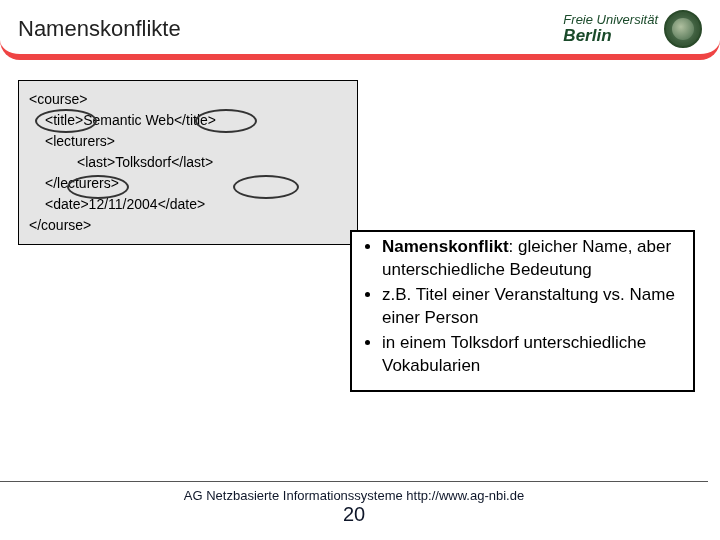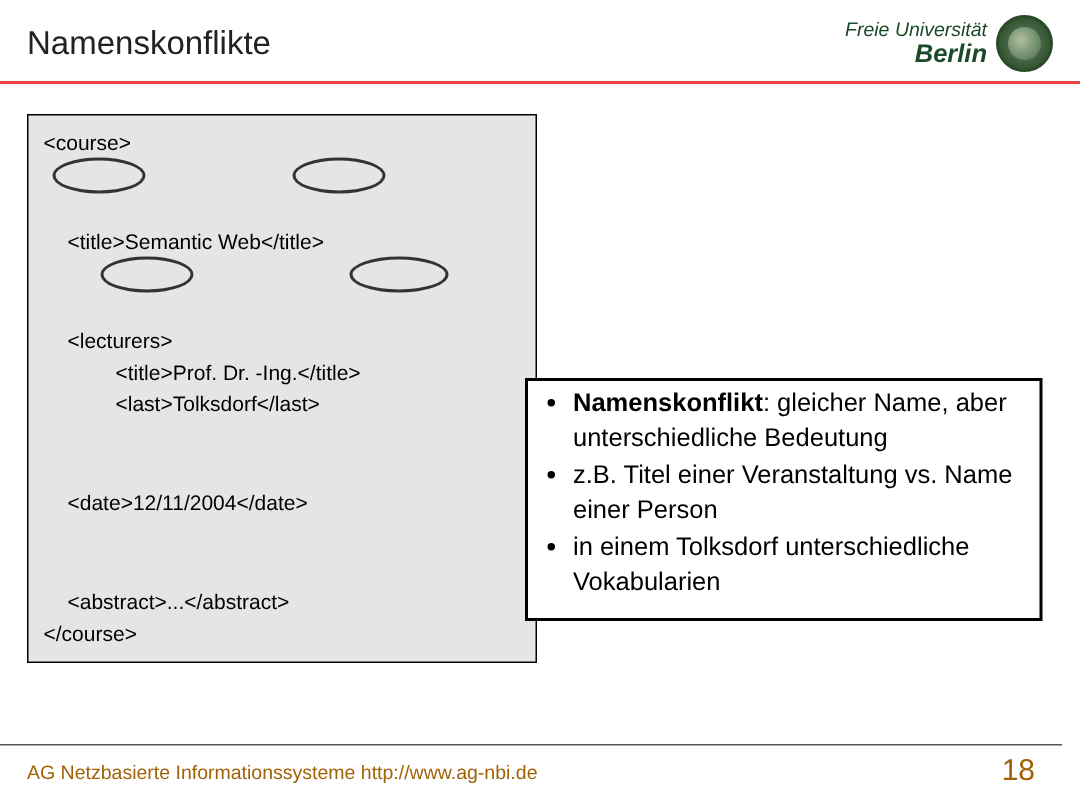--- a/index.html
+++ b/index.html
@@ -8,37 +8,38 @@
     font-family: Verdana, Arial, sans-serif;
     background: #fff;
     position: relative;
     overflow: hidden;
   }
   .header {
     display: flex;
     align-items: center;
     justify-content: space-between;
     padding: 10px 18px 6px 18px;
-    border-bottom: 2px solid #ef4444;
+    border-bottom: 6px solid #ef4444;
+    border-radius: 20px;
   }
   .title {
     font-size: 22px;
     color: #222;
     font-weight: normal;
   }
   .logo {
     display: flex;
     align-items: center;
     gap: 6px;
   }
   .logo-text {
     font-size: 13px;
     color: #1a4a2a;
     font-style: italic;
-    text-align: right;
+    text-align: left;
     line-height: 1.1;
   }
   .logo-seal {
     width: 38px; height: 38px;
     border-radius: 50%;
     background: radial-gradient(circle at 50% 50%, #6a8a6a 0%, #3a5a3a 60%, #2a4a2a 100%);
     border: 2px solid #2a4a2a;
     position: relative;
   }
   .logo-seal::after {
@@ -55,53 +56,53 @@
   .codebox {
     width: 340px;
     background: #e5e5e5;
     border: 1px solid #000;
     padding: 8px 10px 8px 10px;
     font-family: Verdana, Arial, sans-serif;
     font-size: 14px;
     line-height: 1.5;
     position: relative;
   }
-  .indent1 { padding-left: 16px; margin-top: 45px; }
+  .indent1 { padding-left: 16px; }
   .indent2 { padding-left: 32px; }
   .indent3 { padding-left: 48px; }
   .bullets-box {
     position: absolute;
     top: 170px;
     left: 350px;
     width: 345px;
     background: #fff;
     border: 2px solid #000;
     padding: 4px 8px 10px 8px;
-    margin-top: 26px;
   }
   .bullets-box ul {
     list-style: disc;
     padding-left: 22px;
   }
   .bullets-box li {
     font-size: 17px;
     line-height: 1.35;
     margin-bottom: 2px;
   }
   .footer {
     position: absolute;
     bottom: 14px;
     left: 0; right: 12px;
     border-top: 1.5px solid #555;
     padding: 6px 18px 0 18px;
     display: flex;
     justify-content: space-between;
     align-items: center;
     font-size: 13px;
-    color: #a16207;
+    color: #0f172a;
+    flex-direction: column;
   }
   .footer-right {
     font-size: 20px;
   }
   .circle {
     position: absolute;
     border: 2px solid #333;
     border-radius: 50%;
     background: transparent;
   }
@@ -124,26 +125,23 @@
   </div>
 </div>
 
 <div class="content">
   <div class="codebox">
     <div>&lt;course&gt;</div>
     <div class="indent1">
       <span>&lt;title&gt;</span><span>Semantic Web</span><span>&lt;/title&gt;</span>
     </div>
     <div class="indent1">&lt;lecturers&gt;</div>
-    <div class="indent3">
-      <span>&lt;title&gt;</span><span>Prof. Dr. -Ing.</span><span>&lt;/title&gt;</span>
-    </div>
     <div class="indent3">&lt;last&gt;Tolksdorf&lt;/last&gt;</div>
+    <div class="indent1">&lt;/lecturers&gt;</div>
     <div class="indent1">&lt;date&gt;12/11/2004&lt;/date&gt;</div>
-    <div class="indent1">&lt;abstract&gt;...&lt;/abstract&gt;</div>
     <div>&lt;/course&gt;</div>
 
     <div class="circle c1" style="top:28px; left:16px;"></div>
     <div class="circle c2" style="top:28px; left:176px;"></div>
     <div class="circle c3" style="top:94px; left:48px;"></div>
     <div class="circle c4" style="top:94px; left:214px;"></div>
   </div>
 
   <div class="bullets-box">
     <ul>
@@ -151,14 +149,14 @@
         <b>Namenskonflikt</b><span>: gleicher Name, aber unterschiedliche Bedeutung</span>
       </li>
       <li>z.B. Titel einer Veranstaltung vs. Name einer Person</li>
       <li>in einem Tolksdorf unterschiedliche Vokabularien</li>
     </ul>
   </div>
 </div>
 
 <div class="footer">
   <div>AG Netzbasierte Informationssysteme http://www.ag-nbi.de</div>
-  <div class="footer-right">18</div>
+  <div class="footer-right">20</div>
 </div>
 
 </body></html>

